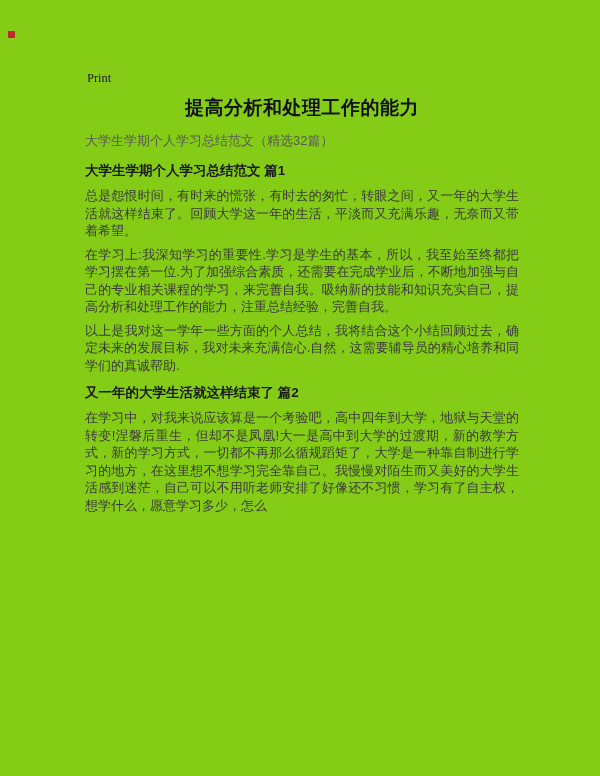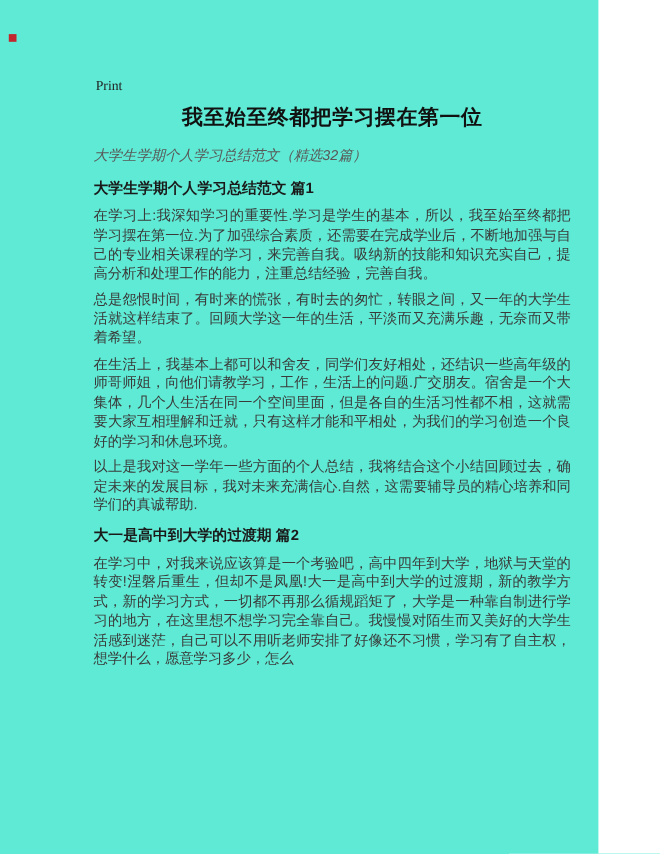--- a/index.html
+++ b/index.html
@@ -4,22 +4,22 @@
 <style>
   html, body { margin: 0; padding: 0; }
   body {
     width: 600px; height: 776px;
     background: #ffffff;
     font-family: "Liberation Sans", "DejaVu Sans", sans-serif;
     overflow: hidden;
   }
   .page {
     position: relative;
-    width: 544px; height: 776px;
-    background: #5eead4;
+    width: 600px; height: 776px;
+    background: #84cc16;
   }
   .click-marker {
     position: absolute;
     left: 8px; top: 31px;
     width: 7px; height: 7px;
     background: #c1272d;
   }
   .print-link {
     position: absolute;
     left: 87px; top: 71px;
@@ -41,21 +41,20 @@
     line-height: 24px;
     font-weight: bold;
     color: #111111;
     letter-spacing: 0.5px;
   }
   .doc-subtitle {
     margin: 0 0 13px 0;
     font-size: 13px;
     line-height: 17px;
     color: #595959;
-    font-style: italic;
   }
   .section-heading {
     margin: 10px 0 8px 0;
     font-size: 13.5px;
     line-height: 17px;
     font-weight: bold;
     color: #1a1a1a;
   }
   .section-heading:first-of-type { margin-top: 4px; }
   .para {
@@ -71,29 +70,28 @@
 <body>
 
 <div class="page">
 
   <div class="click-marker" style="background: rgb(193, 39, 45);"></div>
 
   <div class="print-link">Print</div>
 
   <div class="content">
 
-    <h1 class="doc-title">我至始至终都把学习摆在第一位</h1>
+    <h1 class="doc-title">提高分析和处理工作的能力</h1>
 
     <div class="doc-subtitle">大学生学期个人学习总结范文（精选32篇）</div>
 
     <h2 class="section-heading">大学生学期个人学习总结范文 篇1</h2>
 
+    <p class="para">总是怨恨时间，有时来的慌张，有时去的匆忙，转眼之间，又一年的大学生活就这样结束了。回顾大学这一年的生活，平淡而又充满乐趣，无奈而又带着希望。</p>
     <p class="para">在学习上:我深知学习的重要性.学习是学生的基本，所以，我至始至终都把学习摆在第一位.为了加强综合素质，还需要在完成学业后，不断地加强与自己的专业相关课程的学习，来完善自我。吸纳新的技能和知识充实自己，提高分析和处理工作的能力，注重总结经验，完善自我。</p>
-    <p class="para">总是怨恨时间，有时来的慌张，有时去的匆忙，转眼之间，又一年的大学生活就这样结束了。回顾大学这一年的生活，平淡而又充满乐趣，无奈而又带着希望。</p>
-    <p class="para">在生活上，我基本上都可以和舍友，同学们友好相处，还结识一些高年级的师哥师姐，向他们请教学习，工作，生活上的问题.广交朋友。宿舍是一个大集体，几个人生活在同一个空间里面，但是各自的生活习性都不相，这就需要大家互相理解和迁就，只有这样才能和平相处，为我们的学习创造一个良好的学习和休息环境。</p>
     <p class="para">以上是我对这一学年一些方面的个人总结，我将结合这个小结回顾过去，确定未来的发展目标，我对未来充满信心.自然，这需要辅导员的精心培养和同学们的真诚帮助.</p>
 
-    <h2 class="section-heading">大一是高中到大学的过渡期 篇2</h2>
+    <h2 class="section-heading">又一年的大学生活就这样结束了 篇2</h2>
 
     <p class="para">在学习中，对我来说应该算是一个考验吧，高中四年到大学，地狱与天堂的转变!涅磐后重生，但却不是凤凰!大一是高中到大学的过渡期，新的教学方式，新的学习方式，一切都不再那么循规蹈矩了，大学是一种靠自制进行学习的地方，在这里想不想学习完全靠自己。我慢慢对陌生而又美好的大学生活感到迷茫，自己可以不用听老师安排了好像还不习惯，学习有了自主权，想学什么，愿意学习多少，怎么</p>
 
   </div>
 </div>
 
 </body></html>

